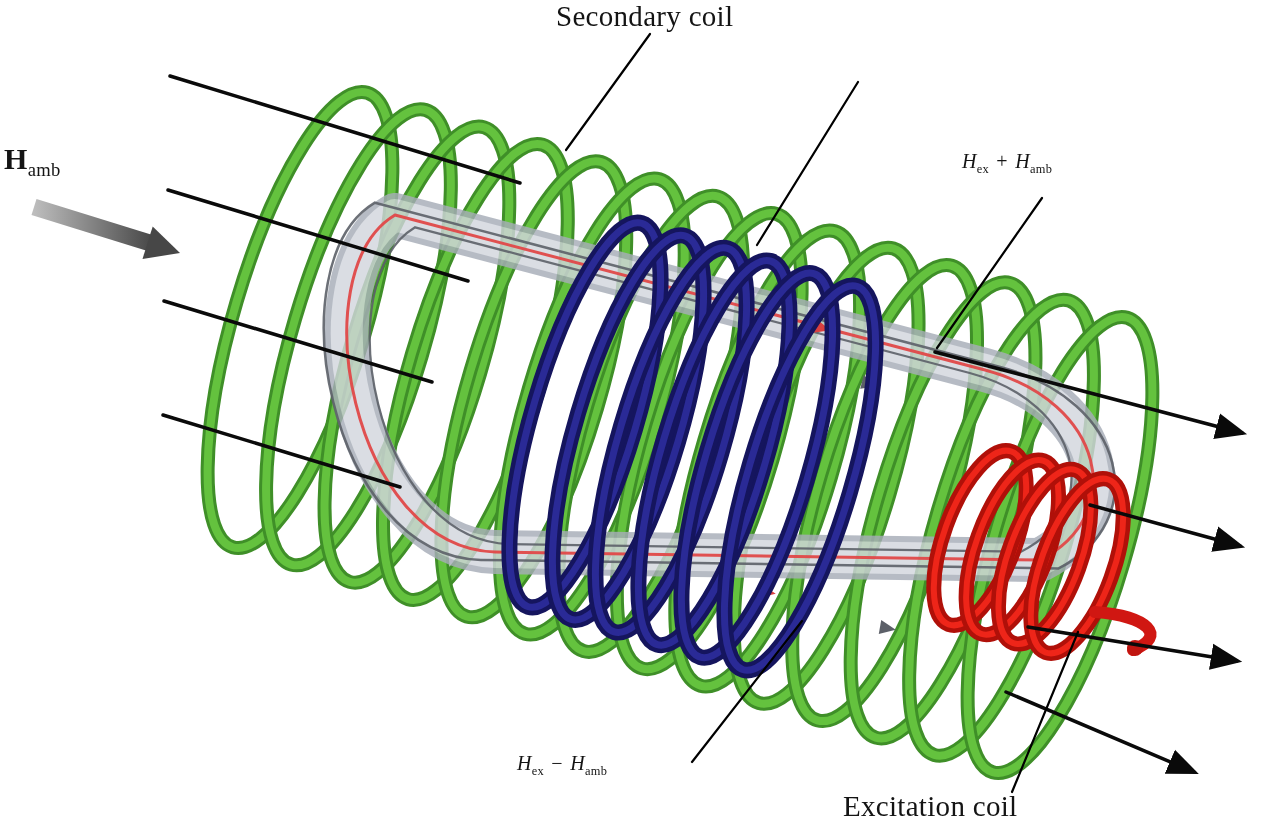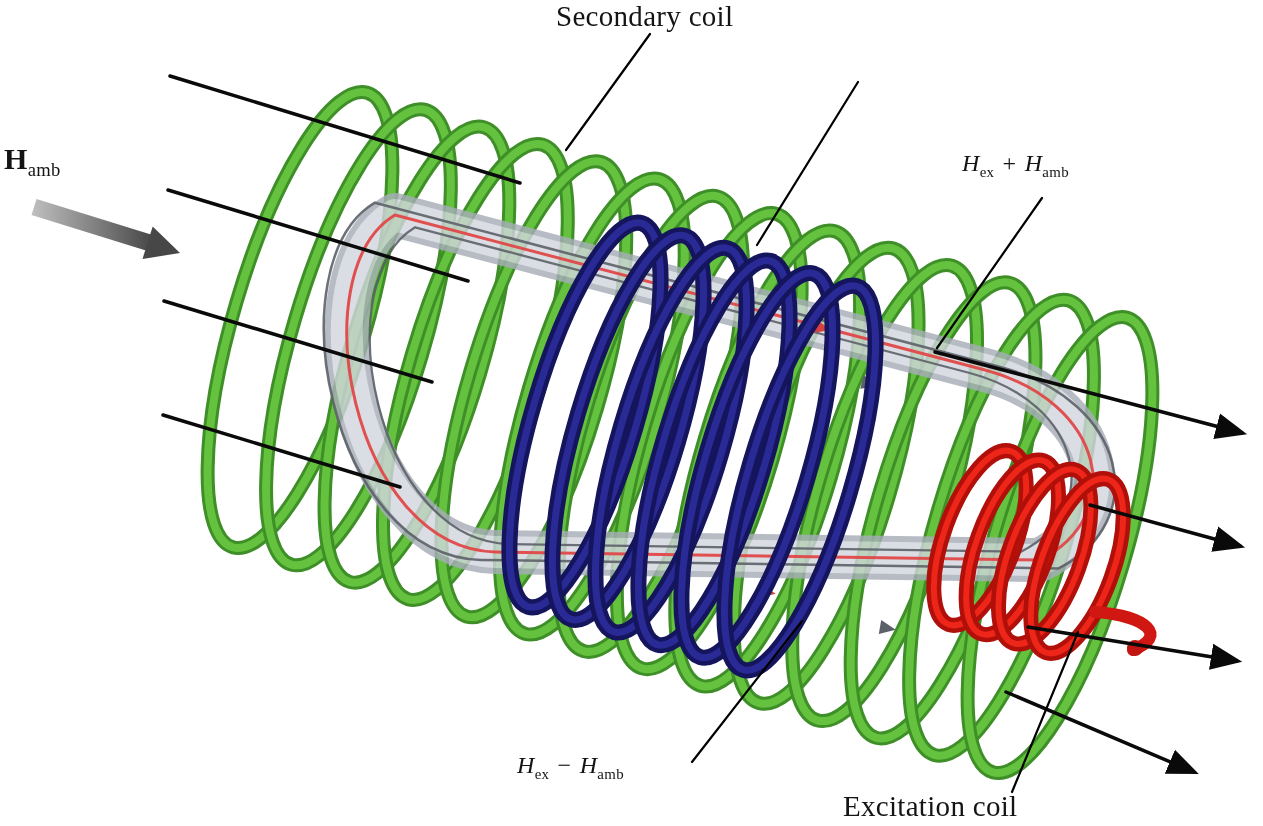--- a/index.html
+++ b/index.html
@@ -11,21 +11,21 @@
     font-family:"Liberation Serif", serif;
   }
   #art{position:absolute;left:0;top:0;}
   .fig-label{
     position:absolute;
     font-size:29px;
     color:#141414;
     white-space:nowrap;
     letter-spacing:0.3px;
   }
-  .math{font-size:24px;}
+  .math{font-size:20px;}
   .mvar{font-style:italic;}
   .math sub,.bold-math sub{font-size:0.62em;text-align:right;}
   .bold-math b{font-weight:bold;}
   .op{padding:0 2px;}
 </style>
 </head>
 <body>
 
 <div id="figure">
 

